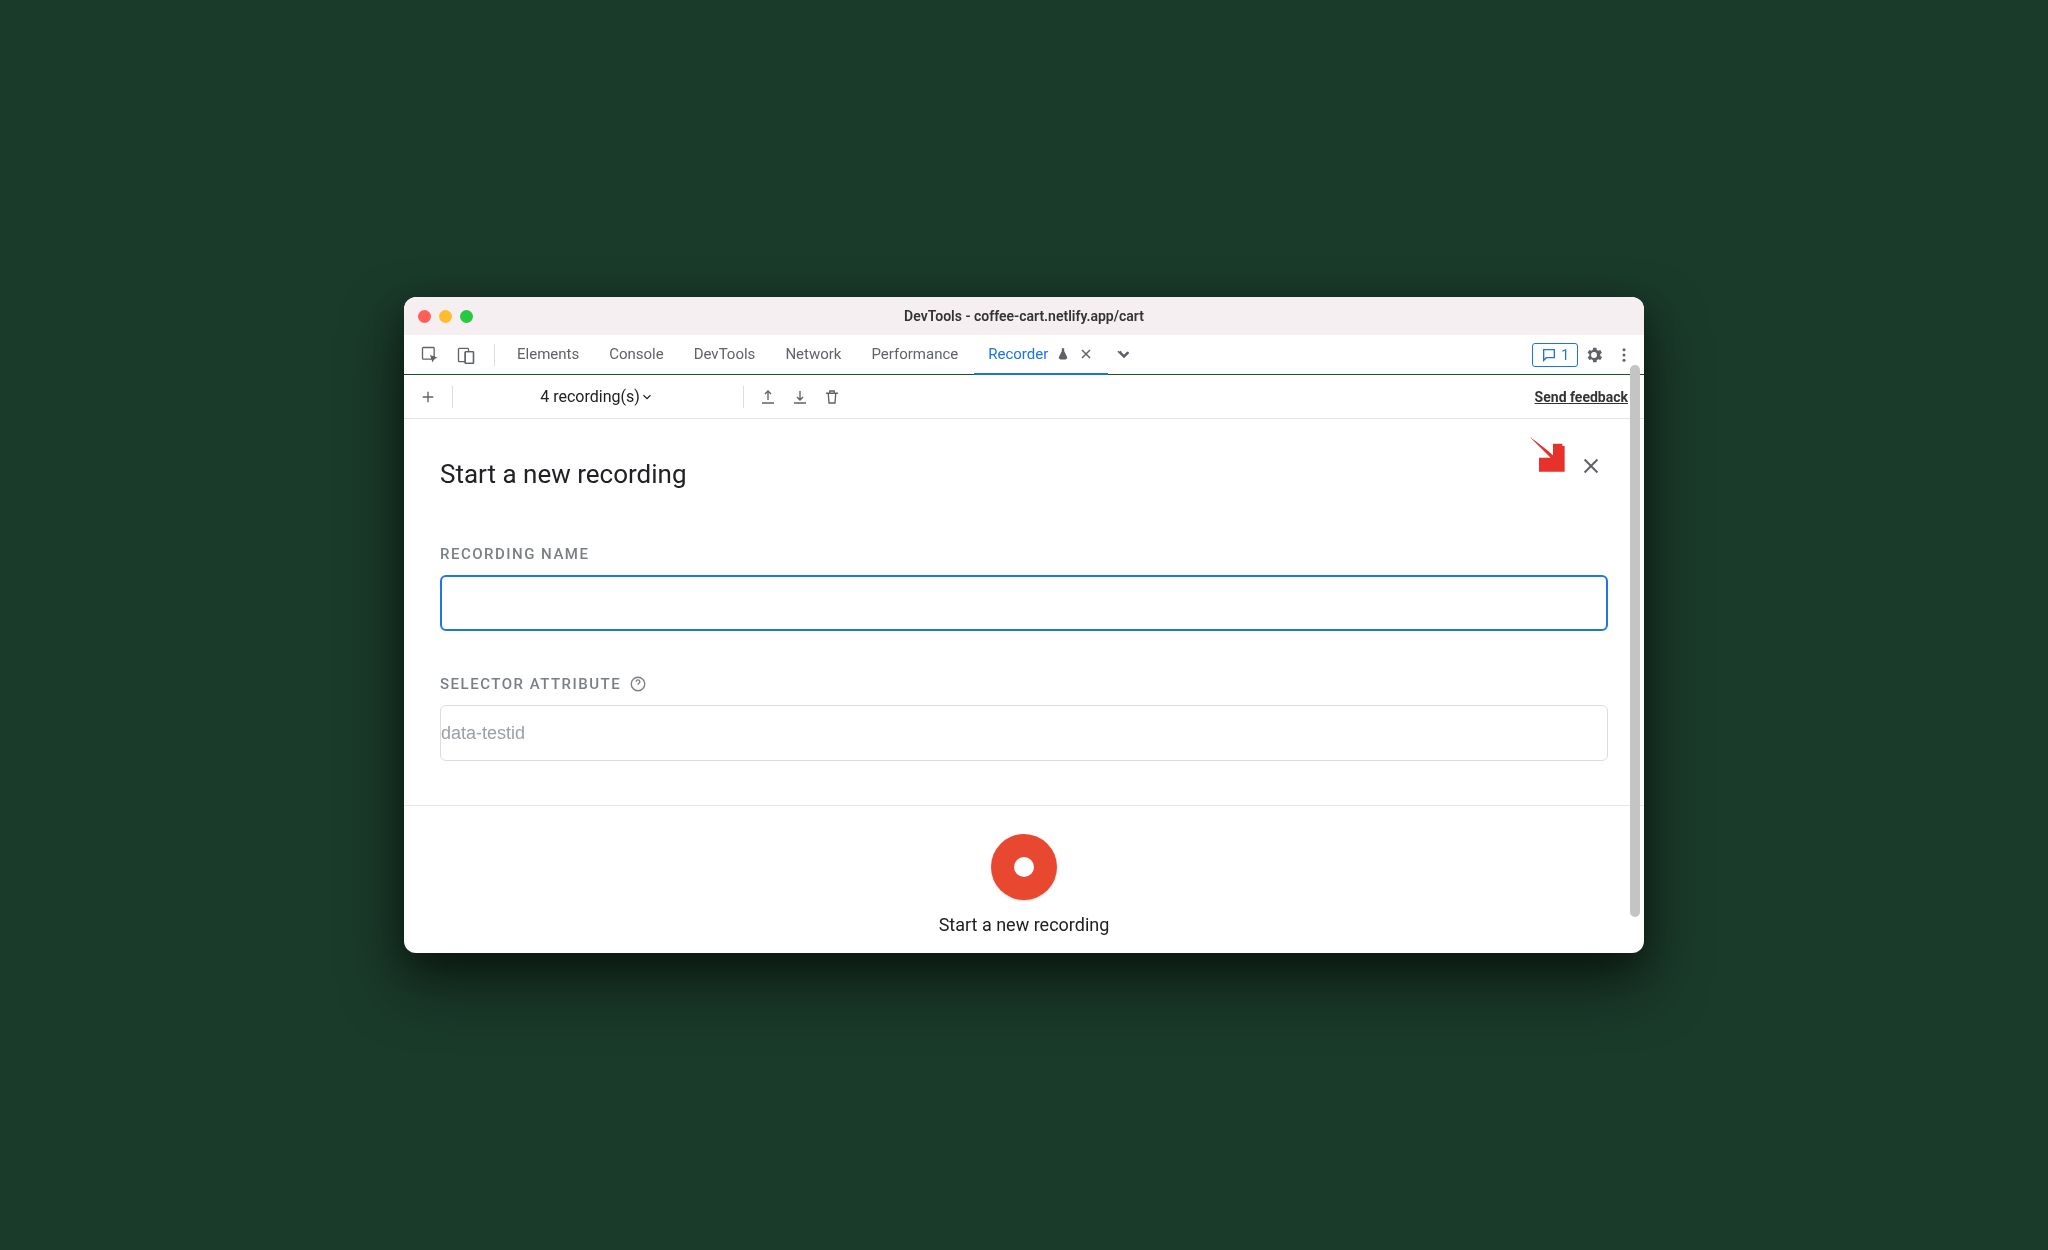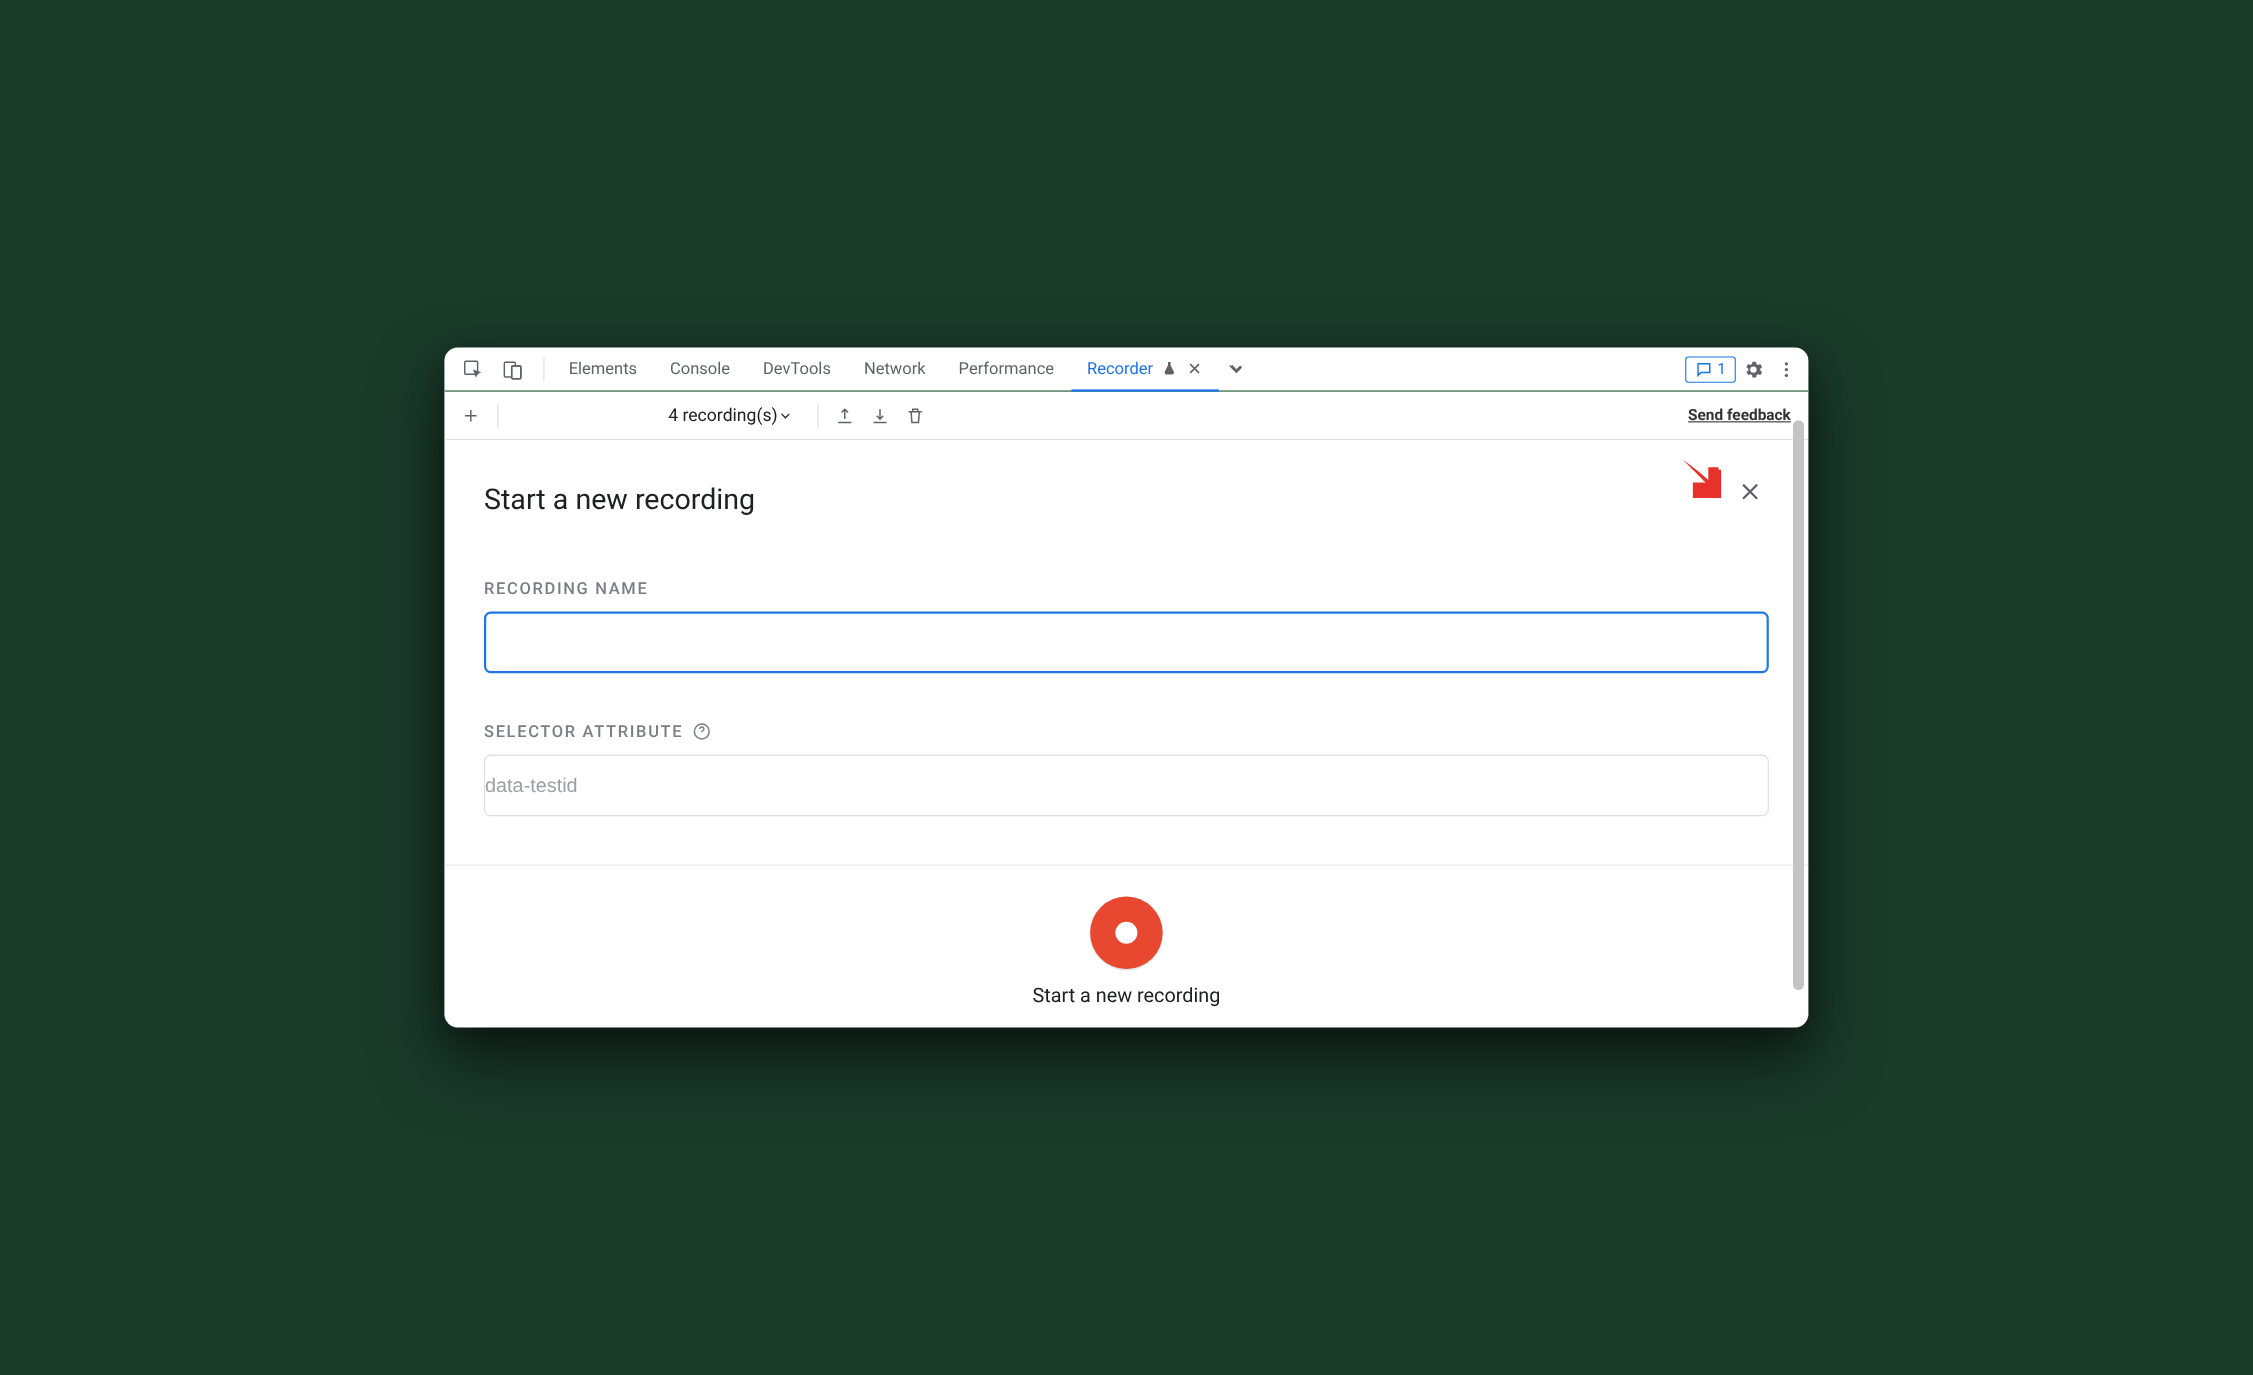--- a/index.html
+++ b/index.html
@@ -70,21 +70,21 @@
     height:24px;
   }
   .gear, .kebab { width:28px; display:flex; align-items:center; justify-content:center; color:#5f6368; cursor:pointer; }
 
   .toolbar {
     display:flex; align-items:center; height:44px;
     border-bottom:1px solid #e3e3e3;
     padding:0 10px; gap:4px;
   }
   .select-recordings {
-    display:flex; align-items:center; justify-content:flex-end;
+    display:flex; align-items:center; justify-content:center;
     width: 270px; height:32px; padding:0 12px 0 10px;
     font-size:16px; color:#202124;
   }
   .link-feedback { margin-left:auto; font-size:14px; color:#333; text-decoration:underline; cursor:pointer; padding-right:6px;font-weight:bold; }
 
   .panel { position:relative; padding: 40px 36px 0 36px; }
   .panel-title { font-size: 26px; color:#202124; font-weight:400; margin-bottom: 56px; }
   .close-x {
     position:absolute; top: 34px; right: 40px;
     width:26px; height:26px; display:flex; align-items:center; justify-content:center;
@@ -123,20 +123,28 @@
     position:absolute; right:3px; top:44px; bottom:12px; width:12px;
     display:flex; align-items:flex-start;
   }
   .scroll-thumb { width:10px; border-radius:6px; background:#c4c4c4; height: 92%; margin:auto; }
 </style>
 </head>
 <body>
 
 <div class="window">
 
+  <div class="titlebar">
+    <div class="traffic-lights">
+      <div class="tl r"></div>
+      <div class="tl y"></div>
+      <div class="tl g"></div>
+    </div>
+    <div class="title-txt">DevTools - coffee-cart.netlify.app/cart</div>
+  </div>
 
   <div class="tabbar">
     <div class="tb-left">
       <div class="icon-btn">
         <svg width="20" height="20" viewBox="0 0 24 24" fill="none" stroke="currentColor" stroke-width="1.6">
           <rect x="3" y="3" width="14" height="14" rx="1"></rect>
           <path d="M12 12 L21 15 L17 17 L15 21 Z" fill="currentColor" stroke="none"></path>
         </svg>
       </div>
       <div class="icon-btn">

